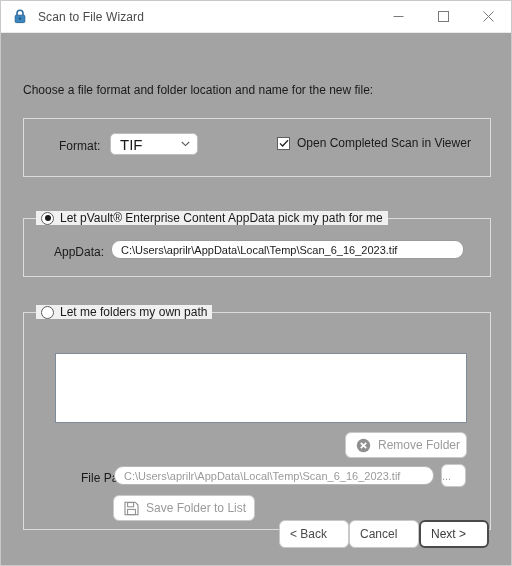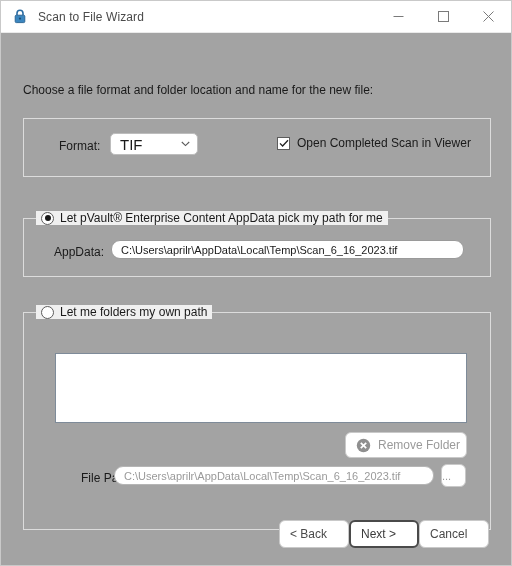--- a/index.html
+++ b/index.html
@@ -311,28 +311,38 @@
       <span class="lbl" style="position:absolute; left:57px; top:158px;">File Path:</span>
 
       <div class="textfield disabled" style="position:absolute; left:90px; top:153px; width:320px;">
         <span>C:\Users\aprilr\AppData\Local\Temp\Scan_6_16_2023.tif</span>
       </div>
 
       <div class="btn" style="position:absolute; left:417px; top:151px; width:25px; height:23px; padding:0; color:#9a9a9a; font-size:11px;">
         <span>...</span>
       </div>
 
+      <div class="btn disabled" style="position:absolute; left:89px; top:182px; width:142px; height:26px;">
+        <span>
+          <svg class="icon-svg" width="15" height="15" viewBox="0 0 15 15">
+            <path d="M1 1.2 h10.2 L14 4 v9.8 H1 Z" fill="#ffffff" stroke="#8a8a8a" stroke-width="1.1"></path>
+            <rect x="3.6" y="1.6" width="6" height="4.2" fill="#ffffff" stroke="#8a8a8a" stroke-width="1"></rect>
+            <rect x="3.6" y="8.4" width="7.8" height="5.2" fill="#ffffff" stroke="#8a8a8a" stroke-width="1"></rect>
+          </svg>
+        </span>
+        <span>Save Folder to List</span>
+      </div>
     </div>
 
     <div class="footer-btns">
       <div class="btn nav">
         <span>&lt; Back</span>
       </div>
+      <div class="btn nav">
+        <span>Cancel</span>
+      </div>
       <div class="btn nav default">
         <span>Next &gt;</span>
       </div>
-      <div class="btn nav">
-        <span>Cancel</span>
-      </div>
     </div>
 
   </div>
 </div>
 
 </body></html>

